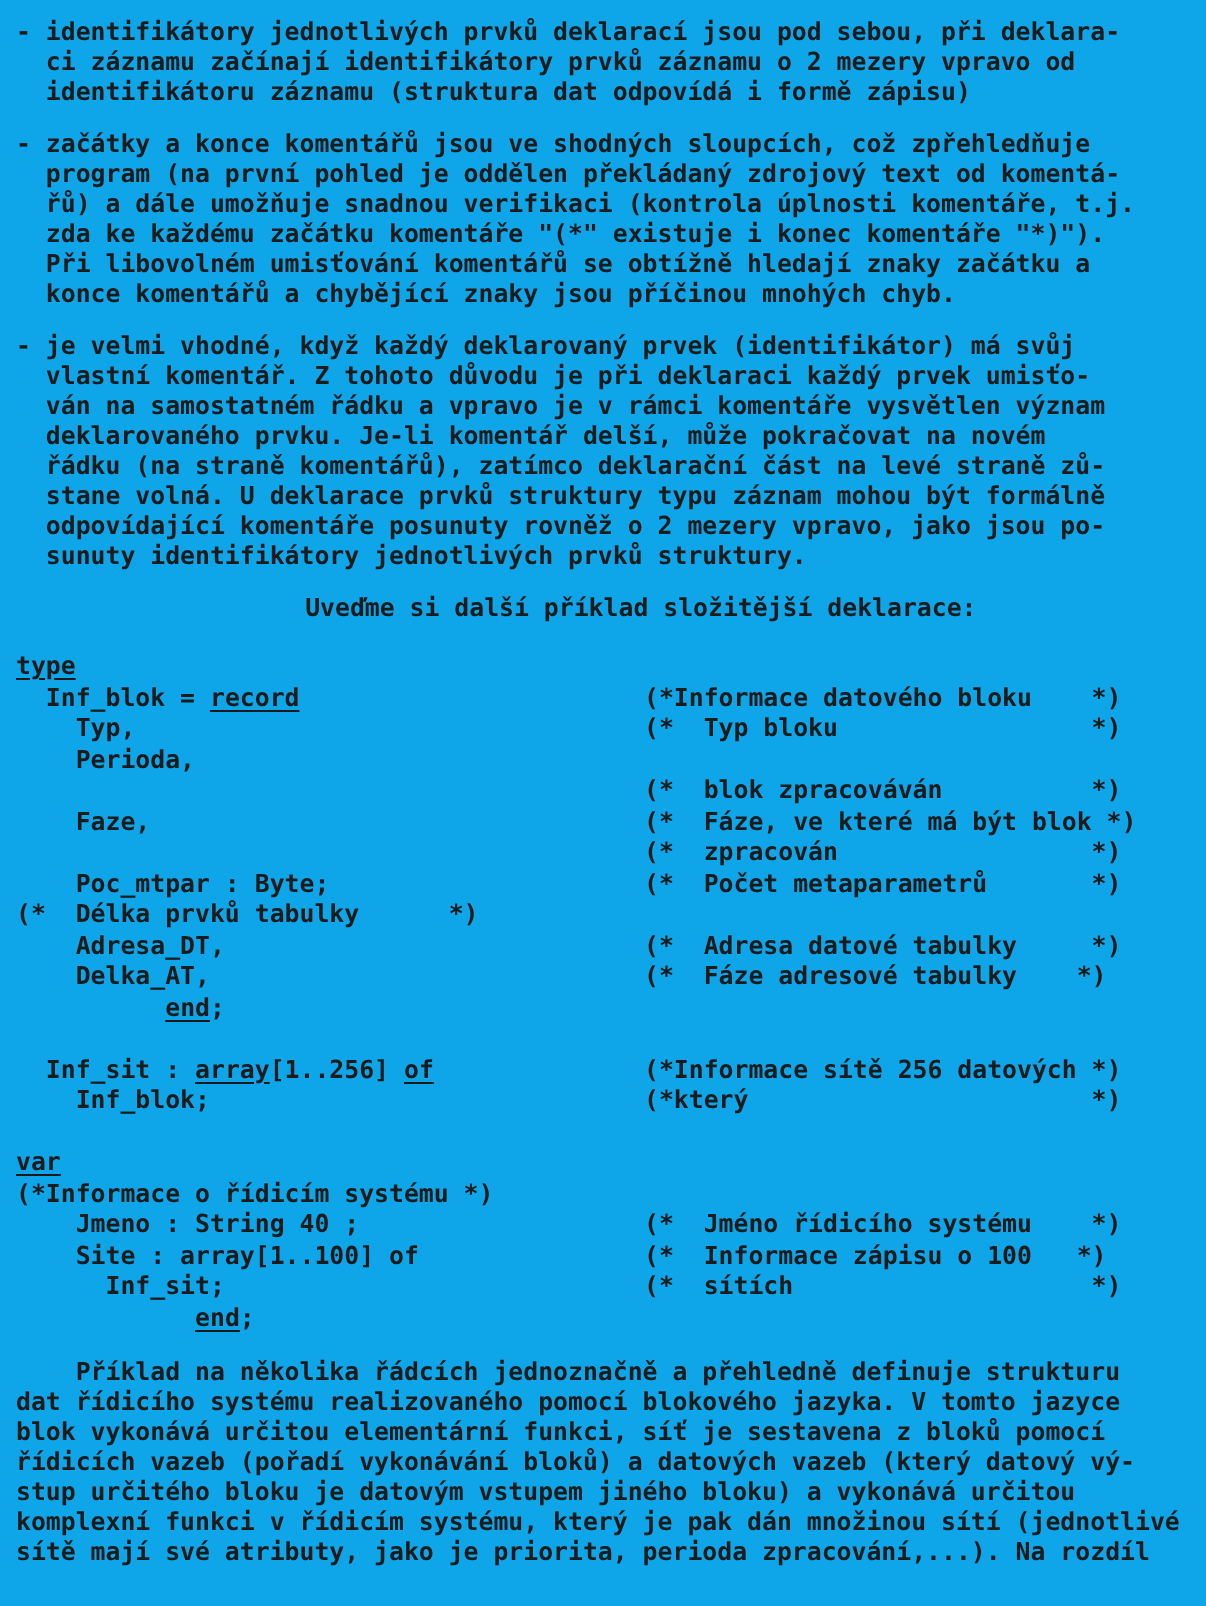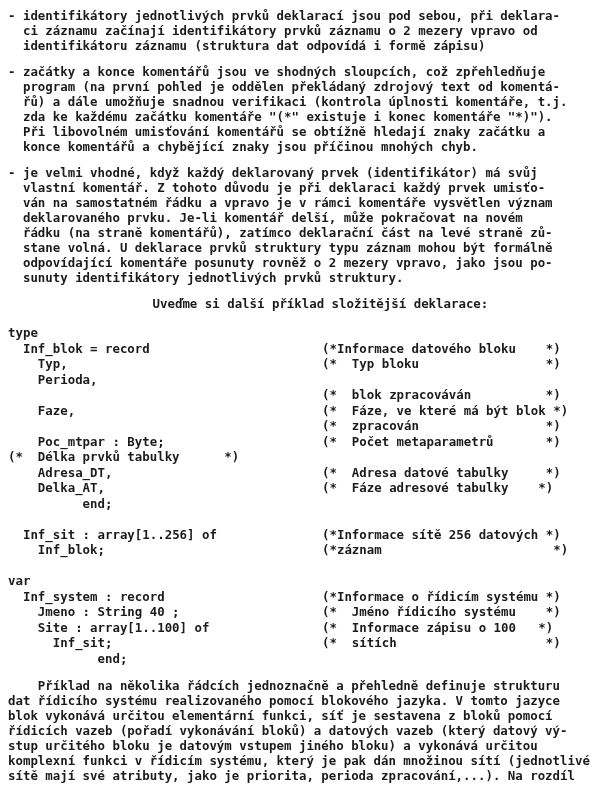--- a/index.html
+++ b/index.html
@@ -47,30 +47,31 @@
     flex: 0 0 314px;
     width: 314px;
     font-size: 12.4px;
     line-height: 15.5px;
   }
   .cr {
     font-size: 12.4px;
     line-height: 15.5px;
   }
   .u {
+    text-decoration: underline;
     text-underline-offset: 2px;
   }
   .closing {
     margin-bottom: 0;
   }
 </style>
 </head>
 <body>
 
-<div class="paper" style="background: #ffffff; color: rgb(27, 27, 27);">
+<div class="paper" style="background: #0ea5e9; color: rgb(27, 27, 27);">
 
   <pre class="txt">- identifikátory jednotlivých prvků deklarací jsou pod sebou, při deklara-
   ci záznamu začínají identifikátory prvků záznamu o 2 mezery vpravo od
   identifikátoru záznamu (struktura dat odpovídá i formě zápisu)</pre>
 
   <pre class="txt">- začátky a konce komentářů jsou ve shodných sloupcích, což zpřehledňuje
   program (na první pohled je oddělen překládaný zdrojový text od komentá-
   řů) a dále umožňuje snadnou verifikaci (kontrola úplnosti komentáře, t.j.
   zda ke každému začátku komentáře "(*" existuje i konec komentáře "*)").
   Při libovolném umisťování komentářů se obtížně hledají znaky začátku a
@@ -137,32 +138,31 @@
       <div class="crow">
         <pre class="cl"><span></span></pre>
         <pre class="cr"></pre>
       </div>
       <div class="crow">
         <pre class="cl"><span>  Inf_sit : </span><span class="u">array</span><span>[1..256] </span><span class="u">of</span></pre>
         <pre class="cr">(*Informace sítě 256 datových *)</pre>
       </div>
       <div class="crow">
         <pre class="cl"><span>    Inf_blok;</span></pre>
-        <pre class="cr">(*záznam                       *)</pre>
+        <pre class="cr">(*který                       *)</pre>
       </div>
       <div class="crow">
         <pre class="cl"><span></span></pre>
         <pre class="cr"></pre>
       </div>
       <div class="crow">
         <pre class="cl"><span class="u">var</span></pre>
         <pre class="cr"></pre>
       </div>
       <div class="crow">
-        <pre class="cl"><span>  Inf_system : </span><span class="u">record</span></pre>
         <pre class="cr">(*Informace o řídicím systému *)</pre>
       </div>
       <div class="crow">
         <pre class="cl"><span>    Jmeno : String 40 ;</span></pre>
         <pre class="cr">(*  Jméno řídicího systému    *)</pre>
       </div>
       <div class="crow">
         <pre class="cl"><span>    Site : array[1..100] of</span></pre>
         <pre class="cr">(*  Informace zápisu o 100   *)</pre>
       </div>

